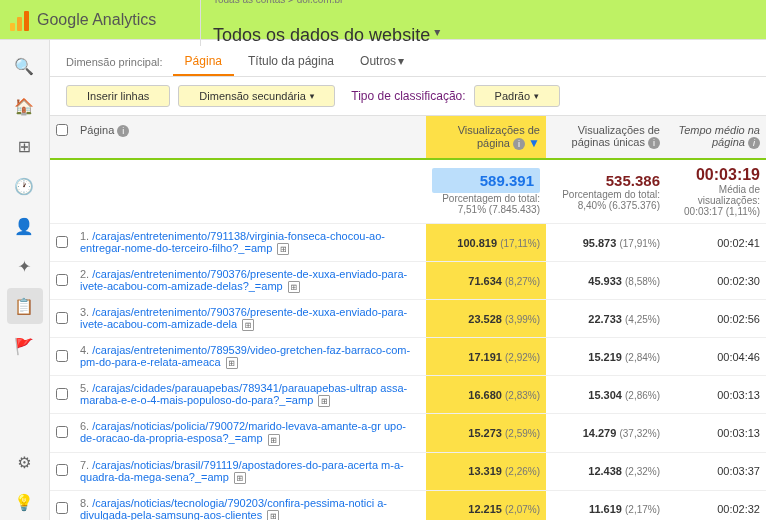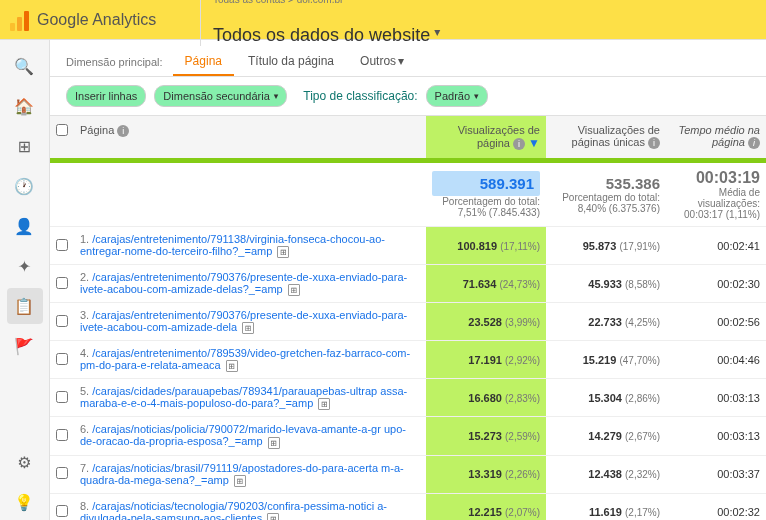--- a/index.html
+++ b/index.html
@@ -1,19 +1,19 @@
 <!DOCTYPE html>
 <html><head>
   <meta charset="utf-8">
   <style>
     * { margin: 0; padding: 0; box-sizing: border-box; }
     body { font-family: Arial, sans-serif; font-size: 12px; background: #fff; width: 766px; height: 520px; overflow: hidden; color: #333; }
     
     
-    .header { display: flex; align-items: center; height: 40px; background: #fde047; border-bottom: 1px solid #e0e0e0; padding: 0 10px; }
+    .header { display: flex; align-items: center; height: 40px; background: #bef264; border-bottom: 1px solid #e0e0e0; padding: 0 10px; }
     .logo { display: flex; align-items: center; gap: 8px; min-width: 190px; }
     .logo-bars { display: flex; align-items: flex-end; gap: 2px; height: 22px; }
     .logo-bar { background: #f9a825; border-radius: 1px; }
     .logo-bar:nth-child(1) { width: 5px; height: 8px; background: #fbc02d; }
     .logo-bar:nth-child(2) { width: 5px; height: 14px; background: #f9a825; }
     .logo-bar:nth-child(3) { width: 5px; height: 20px; background: #ef6c00; }
     .logo-text { font-size: 16px; color: #555; font-weight: 400; }
     .header-nav { display: flex; flex-direction: column; justify-content: center; border-left: 1px solid #ddd; padding-left: 12px; gap: 20px; }
     .breadcrumb-top { font-size: 10px; color: #777; }
     .site-title { font-size: 18px; color: #333; display: flex; gap: 4px; }
@@ -31,37 +31,37 @@
     
     
     .tabs { display: flex; align-items: center; padding: 8px 16px 0; border-bottom: 1px solid #e0e0e0; gap: 2px; }
     .tab-label { font-size: 11px; color: #777; margin-right: 8px; }
     .tab { padding: 6px 12px; font-size: 12px; cursor: pointer; color: #555; border-bottom: 2px solid transparent; }
     .tab.active { color: #f57c00; border-bottom: 2px solid #f57c00; font-weight: 500; }
     .tab-outros { display: flex; align-items: center; gap: 2px; }
 
     
     .toolbar { display: flex; align-items: center; padding: 8px 16px; gap: 8px; border-bottom: 1px solid #e0e0e0; }
-    .toolbar-btn { display: flex; align-items: center; gap: 4px; padding: 4px 8px; border: 1px solid #ccc; border-radius: 10px; font-size: 11px; cursor: pointer; background: #86efac; color: #333; }
+    .toolbar-btn { display: flex; align-items: center; gap: 4px; padding: 4px 20px; border: 1px solid #ccc; border-radius: 3px; font-size: 11px; cursor: pointer; background: #fef9c3; color: #333; }
     .toolbar-btn .arrow { font-size: 9px; }
 
     
     .table-container { padding: 0; }
     table { width: 100%; border-collapse: collapse; font-size: 11px; }
     thead tr { background: #f5f5f5; }
-    th { padding: 8px 6px; text-align: left; border-bottom: 5px solid #84cc16; font-weight: 500; color: #555; font-size: 11px; vertical-align: top; margin-left: 28px; }
+    th { padding: 8px 6px; text-align: left; border-bottom: 2px solid #84cc16; font-weight: 500; color: #555; font-size: 11px; vertical-align: top; margin-left: 28px; }
     th.numeric { text-align: right; }
     td { padding: 6px 6px; border-bottom: 1px solid #eee; vertical-align: middle; }
     td.numeric { text-align: right; }
     .th-info { display: inline-block; width: 12px; height: 12px; border-radius: 50%; background: #999; color: #fff; font-size: 9px; text-align: center; line-height: 12px; cursor: pointer; }
     .sort-arrow { color: #1a73e8; font-size: 12px; }
-    .highlighted { background: #bef264; }
+    .highlighted { background: #fde047; }
     .total-row td { background: #fff; }
     .total-num { font-size: 15px; font-weight: 700; color: #1a73e8; display: block; }
-    .total-num.black { color: #737373; }
+    .total-num.black { color: #7f1d1d; }
     .page-link { color: #1a73e8; text-decoration: none; font-size: 11px; }
     .row-num { color: #777; font-size: 11px; }
     .page-icon { display: inline-block; width: 12px; height: 12px; border: 1px solid #999; border-radius: 1px; margin-left: 2px; font-size: 8px; text-align: center; line-height: 12px; color: #666; vertical-align: middle; }
     .checkbox-col { width: 24px; }
     input[type="checkbox"] { width: 12px; height: 12px; cursor: pointer; }
     .col-page { min-width: 280px; max-width: 300px; }
     .col-views { width: 120px; }
     .col-unique { width: 120px; }
     .col-time { width: 100px; font-style: italic; }
     .sub-text { font-size: 10px; color: #777; }
@@ -117,21 +117,21 @@
     </div>
 
     <div class="toolbar">
       <button class="toolbar-btn">
         <span>Inserir linhas</span>
       </button>
       <button class="toolbar-btn">
         <span>Dimensão secundária</span>
         <span class="arrow">▾</span>
       </button>
-      <span style="color:#0f766e; margin-left:8px;">Tipo de classificação:</span>
+      <span style="color:#701a75; margin-left:8px;">Tipo de classificação:</span>
       <button class="toolbar-btn">
         <span>Padrão</span>
         <span class="arrow">▾</span>
       </button>
     </div>
 
     <div class="table-container">
       <table>
         <thead>
           <tr>
@@ -204,21 +204,21 @@
     <td class="checkbox-col">
       <input type="checkbox" style="">
     </td>
     <td class="col-page">
       <span class="row-num">2.</span>
       <a href="#" class="page-link">/carajas/entretenimento/790376/presente-de-xuxa-enviado-para-ivete-acabou-com-amizade-delas?_=amp</a>
       <span class="page-icon">⊞</span>
     </td>
     <td class="numeric highlighted">
       <strong>71.634</strong>
-      <span class="sub-text"> (24,73%)</span>
+      <span class="sub-text"> (8,27%)</span>
     </td>
     <td class="numeric">
       <strong>45.933</strong>
       <span class="sub-text"> (8,58%)</span>
     </td>
     <td class="numeric">
       <span>00:02:30</span>
     </td>
   </tr>
             <tr>
@@ -250,21 +250,21 @@
       <span class="row-num">4.</span>
       <a href="#" class="page-link">/carajas/entretenimento/789539/video-gretchen-faz-barraco-com-pm-do-para-e-relata-ameaca</a>
       <span class="page-icon">⊞</span>
     </td>
     <td class="numeric highlighted">
       <strong>17.191</strong>
       <span class="sub-text"> (2,92%)</span>
     </td>
     <td class="numeric">
       <strong>15.219</strong>
-      <span class="sub-text"> (47,70%)</span>
+      <span class="sub-text"> (2,84%)</span>
     </td>
     <td class="numeric">
       <span>00:04:46</span>
     </td>
   </tr>
             <tr>
     <td class="checkbox-col">
       <input type="checkbox" style="">
     </td>
     <td class="col-page">
@@ -292,21 +292,21 @@
       <span class="row-num">6.</span>
       <a href="#" class="page-link">/carajas/noticias/policia/790072/marido-levava-amante-a-gr upo-de-oracao-da-propria-esposa?_=amp</a>
       <span class="page-icon">⊞</span>
     </td>
     <td class="numeric highlighted">
       <strong>15.273</strong>
       <span class="sub-text"> (2,59%)</span>
     </td>
     <td class="numeric">
       <strong>14.279</strong>
-      <span class="sub-text"> (2,67%)</span>
+      <span class="sub-text"> (37,32%)</span>
     </td>
     <td class="numeric">
       <span>00:03:13</span>
     </td>
   </tr>
             <tr>
     <td class="checkbox-col">
       <input type="checkbox" style="">
     </td>
     <td class="col-page">

